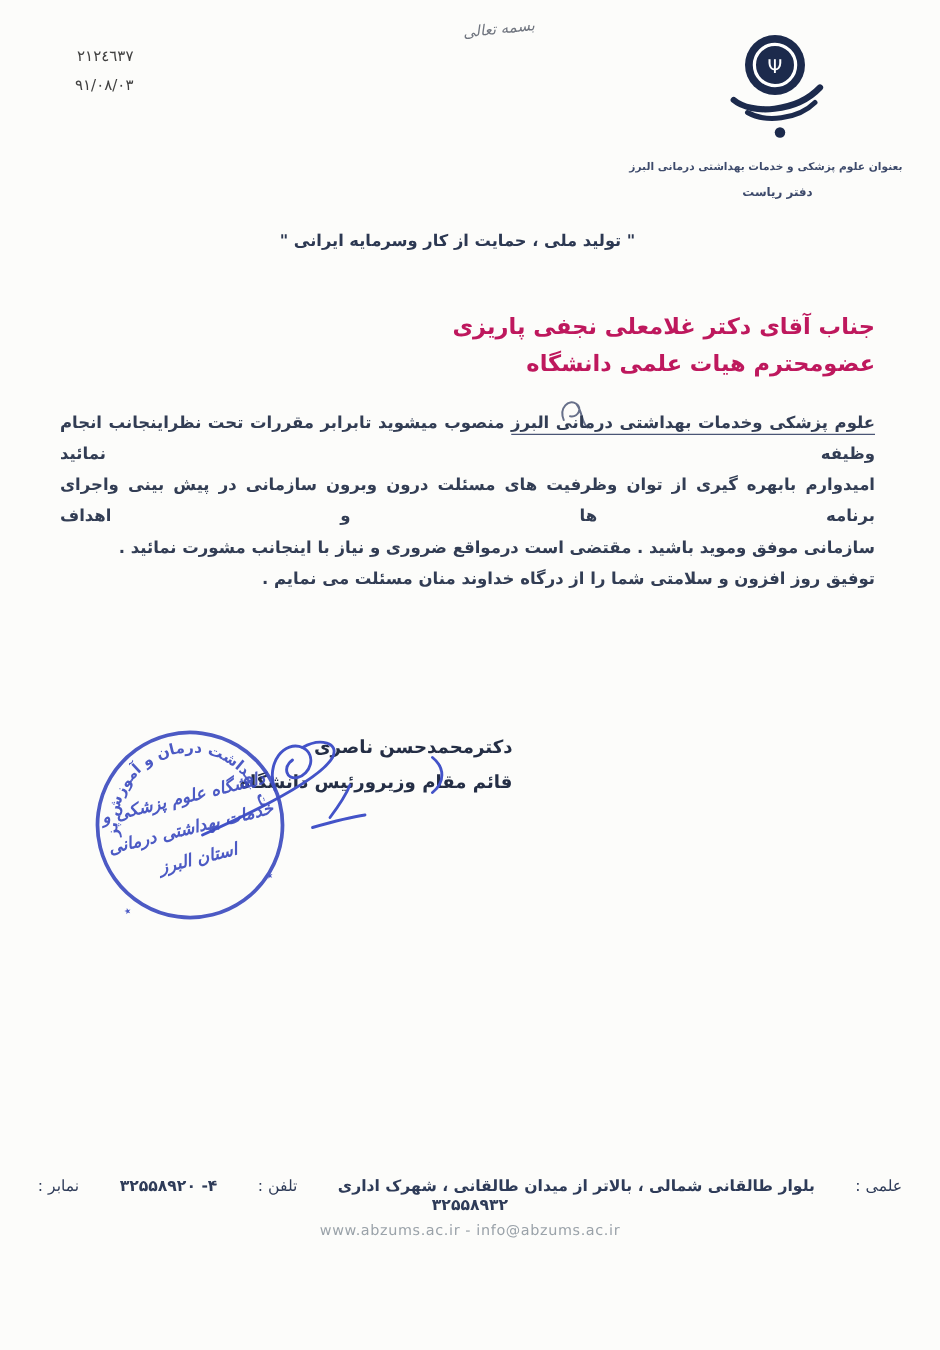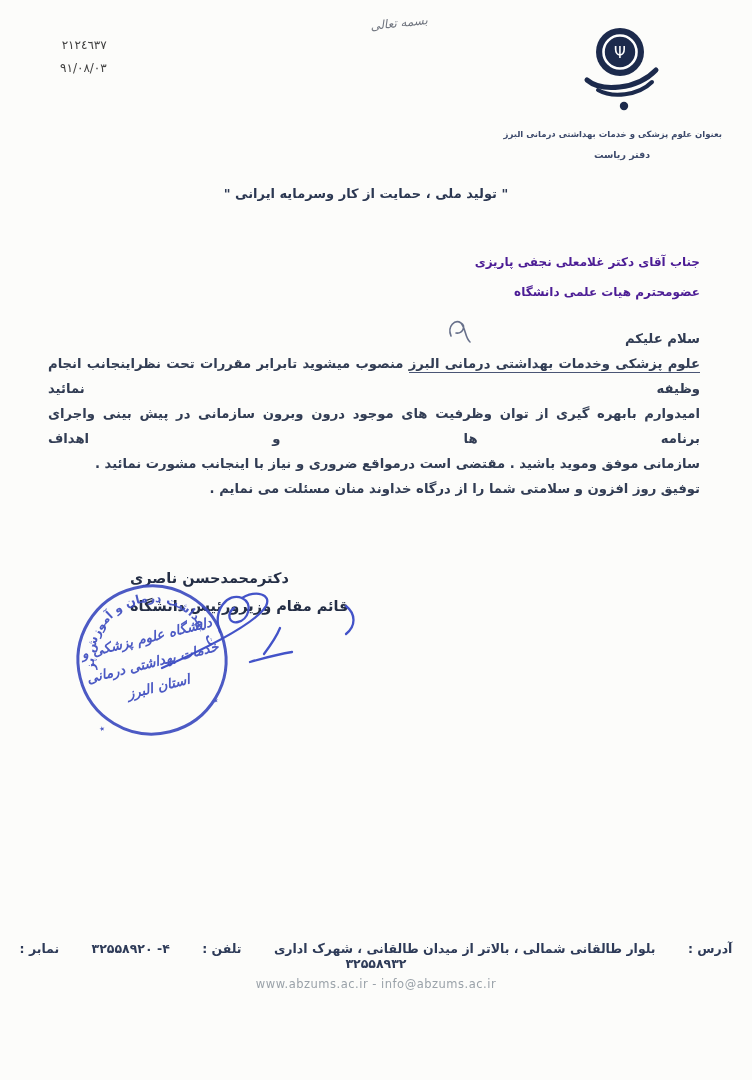--- a/index.html
+++ b/index.html
@@ -16,40 +16,40 @@
         font-size:12px;color:#70757f;font-style:italic;transform:rotate(-6deg);}
   
   .brand{position:absolute;right:30px;top:24px;width:200px;text-align:center;color:#3d4a6b;}
   .brand svg{display:block;margin:0 auto;}
   .orgname{font-size:8.5px;font-weight:bold;white-space:nowrap;margin-top:9px;color:#3d4a6b;}
   .orgoffice{font-size:9.5px;font-weight:bold;margin-top:10px;color:#3d4a6b;}
   
   .slogan{position:absolute;left:0;right:20px;top:186px;text-align:center;
         font-size:13px;font-weight:bold;color:#2c3852;}
   
-  .recipient{position:absolute;right:52px;top:247px;font-size:12px;font-weight:bold;
-        color:#4c1d95;line-height:30px;}
+  .recipient{position:absolute;right:52px;top:247px;font-size:18px;font-weight:bold;
+        color:#be185d;line-height:30px;}
   
   .bodytext{position:absolute;right:52px;left:48px;top:326px;font-size:13.2px;
         font-weight:600;color:#323d54;line-height:25px;}
   .j{text-align:justify;text-align-last:justify;}
   .indent{padding-right:20px;}
   .u{border-bottom:1.2px solid #4a5575;padding-bottom:1px;}
   
-  .sig{position:absolute;left:130px;top:564px;width:280px;text-align:left;
+  .sig{position:absolute;left:130px;top:584px;width:280px;text-align:right;
         font-size:14.5px;font-weight:bold;color:#242e45;line-height:28px;}
   .autograph{position:absolute;left:150px;top:580px;}
   .handmark{position:absolute;left:443px;top:316px;}
   
   .stamp{position:absolute;left:44px;top:578px;width:216px;height:164px;
         transform:rotate(-14deg);opacity:.92;}
   
   .footer{position:absolute;left:0;right:0;top:941px;text-align:center;}
   .f1{font-size:12.5px;color:#2e3b58;font-weight:600;}
-  .f1 .lbl{font-weight:bold;}
+  .f1 .lbl{font-weight:normal;}
   .f1 .gapr{margin-right:14px;}
   .f1 span{margin:0 14px;}
   .f2{direction:ltr;font-size:11.5px;color:#9aa2a9;margin-top:6px;letter-spacing:.5px;}
 </style>
 </head>
 <body>
 
 <div class="page">
 
   <div class="refs">
@@ -77,23 +77,22 @@
   <div class="recipient">
     <div>جناب آقای دکتر غلامعلی نجفی پاریزی</div>
     <div>عضومحترم هیات علمی دانشگاه</div>
   </div>
 
   <svg class="handmark" width="34" height="30" viewBox="0 0 34 30">
     <path d="M 8 20 C 4 10 12 3 18 7 C 23 10 20 18 13 17 M 18 7 C 23 13 22 22 27 26" fill="none" stroke="#67708a" stroke-width="1.6" stroke-linecap="round"></path>
   </svg>
 
   <div class="bodytext">
-    <div>سلام علیکم</div>
     <div class="j"><span class="u">علوم پزشکی وخدمات بهداشتی درمانی البرز</span><span> منصوب میشوید تابرابر مقررات تحت نظراینجانب انجام وظیفه نمائید</span></div>
-    <div class="j">امیدوارم بابهره گیری از توان وظرفیت های موجود درون وبرون سازمانی در پیش بینی واجرای برنامه ها  و اهداف</div>
+    <div class="j">امیدوارم بابهره گیری از توان وظرفیت های مسئلت درون وبرون سازمانی در پیش بینی واجرای برنامه ها  و اهداف</div>
     <div>سازمانی موفق وموید باشید . مقتضی است درمواقع ضروری و نیاز با اینجانب مشورت نمائید .</div>
     <div>توفیق روز افزون و سلامتی شما را از درگاه خداوند منان مسئلت می نمایم .</div>
   </div>
 
   <div class="sig">
     <div>دکترمحمدحسن ناصری</div>
     <div>قائم مقام وزیرورئیس دانشگاه</div>
   </div>
 
   <svg class="autograph" width="215" height="100" viewBox="0 0 215 100">
@@ -116,21 +115,21 @@
       <text x="108" y="64" text-anchor="middle" font-size="13.5" font-style="italic" font-weight="bold" fill="#3e4dc0">دانشگاه علوم پزشکی و</text>
       <text x="108" y="89" text-anchor="middle" font-size="13.5" font-style="italic" font-weight="bold" fill="#3e4dc0">خدمات بهداشتی درمانی</text>
       <text x="108" y="114" text-anchor="middle" font-size="13.5" font-style="italic" font-weight="bold" fill="#3e4dc0">استان البرز</text>
       <text x="46" y="140" font-size="11" fill="#3e4dc0">٭</text>
       <text x="163" y="140" font-size="11" fill="#3e4dc0">٭</text>
     </svg>
   </div>
 
   <div class="footer">
     <div class="f1">
-      <span class="lbl">آدرس :</span>
+      <span class="lbl">علمی :</span>
       <span>بلوار طالقانی شمالی ، بالاتر از میدان طالقانی ، شهرک اداری</span>
       <span class="lbl gapr">تلفن :</span>
       <span>۴- ۳۲۵۵۸۹۲۰</span>
       <span class="lbl gapr">نمابر :</span>
       <span>۳۲۵۵۸۹۳۲</span>
     </div>
     <div class="f2">www.abzums.ac.ir - info@abzums.ac.ir</div>
   </div>
 
 </div>

